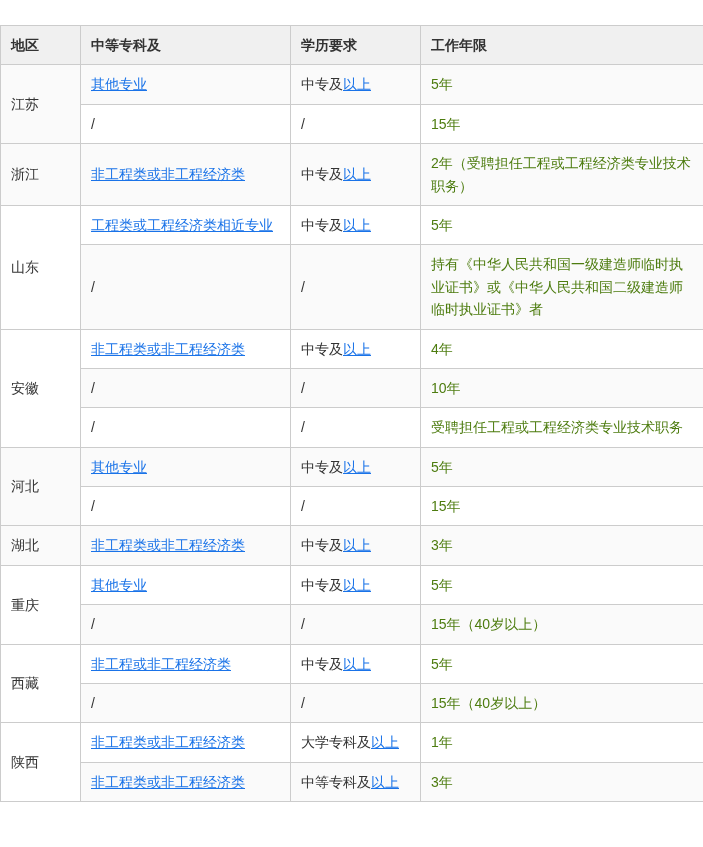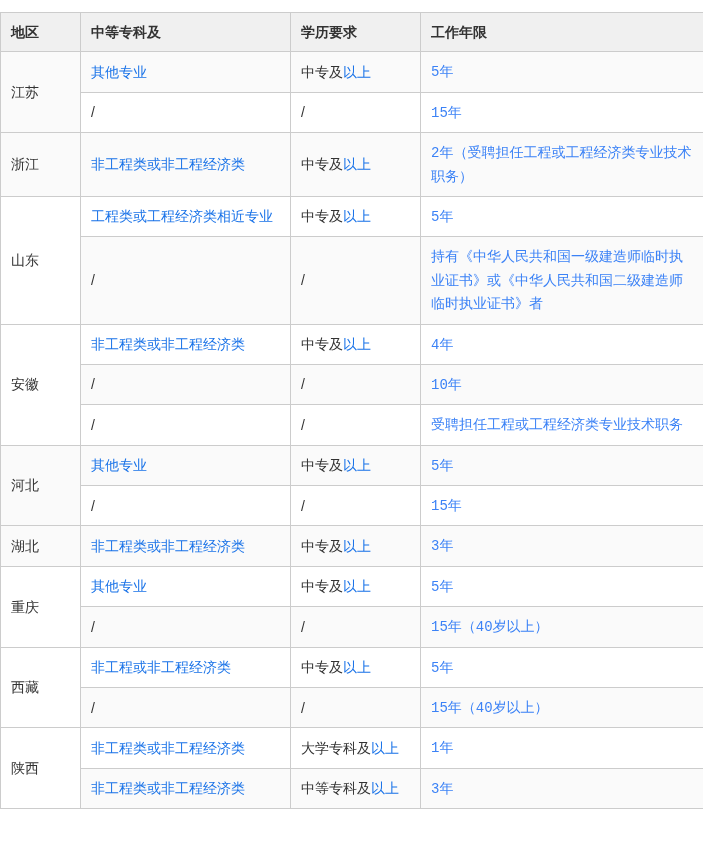--- a/index.html
+++ b/index.html
@@ -4,21 +4,21 @@
   <style>
     * { box-sizing: border-box; margin: 0; padding: 0; }
     body {
       font-family: "Microsoft YaHei", SimSun, sans-serif;
       font-size: 14px;
       background: #fff;
       color: #333;
     }
     .table-container {
       width: 638px;
-      padding: 12px 0;
+      padding: 25px 0;
     }
     table {
       width: 100%;
       border-collapse: collapse;
       table-layout: fixed;
     }
     th, td {
       border: 1px solid #ccc;
       padding: 8px 10px;
       vertical-align: middle;
@@ -33,22 +33,22 @@
     tbody tr {
       background-color: #fff;
     }
     tbody tr:nth-child(odd) {
       background-color: #fafafa;
     }
     .col-region { width: 80px; }
     .col-major { width: 210px; }
     .col-edu { width: 130px; margin-left: 21px; }
     .col-work { width: 283px; margin-top: 8px; }
-    .link-blue { color: #1a73e8; cursor: pointer; }
-    .text-blue { color: #3b82f6; font-family: Liberation Mono, monospace; }
+    .link-blue { color: #1a73e8; text-decoration: underline; cursor: pointer; }
+    .text-blue { color: #4d7c0f; }
     .region-cell {
       text-align: left;
       vertical-align: middle;
     }
   </style>
 </head>
 <body>
 
 <div class="table-container">
   <table>

